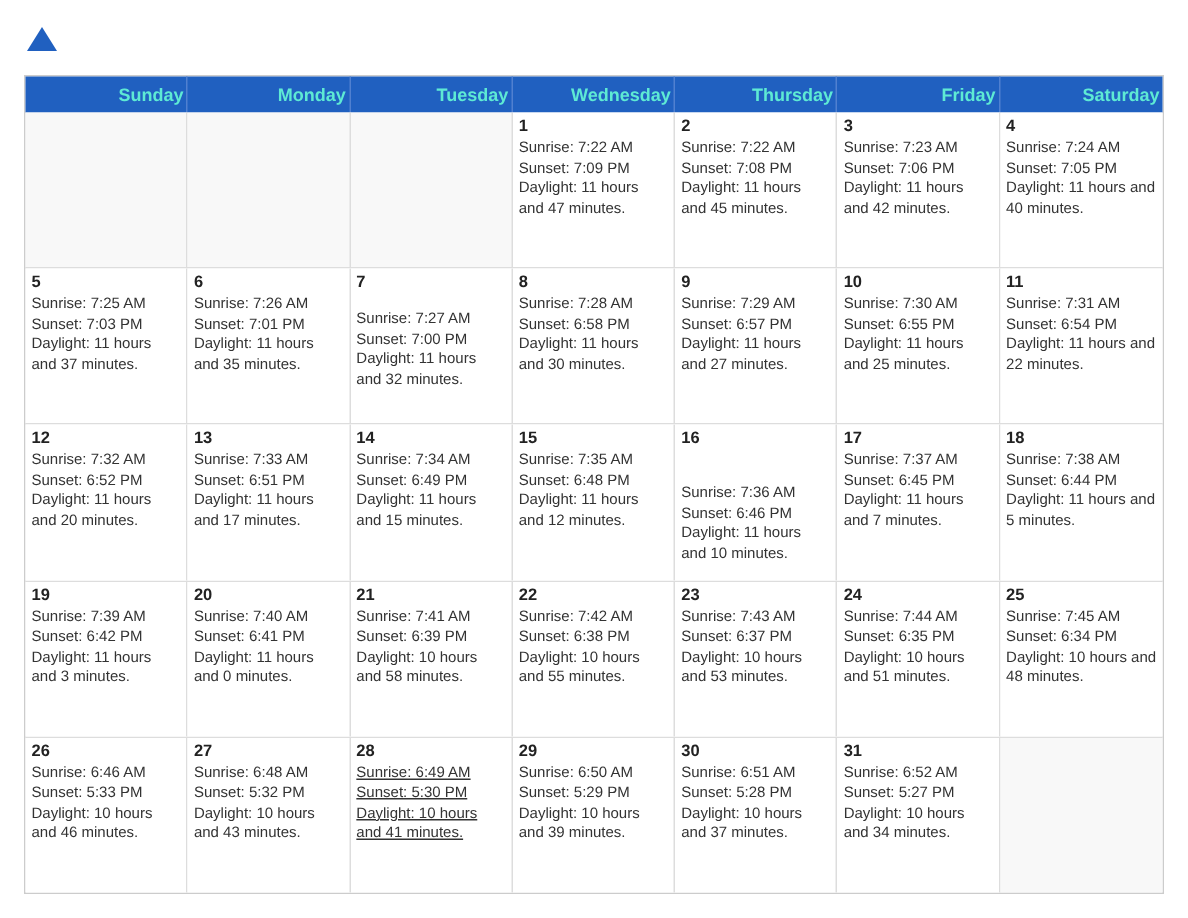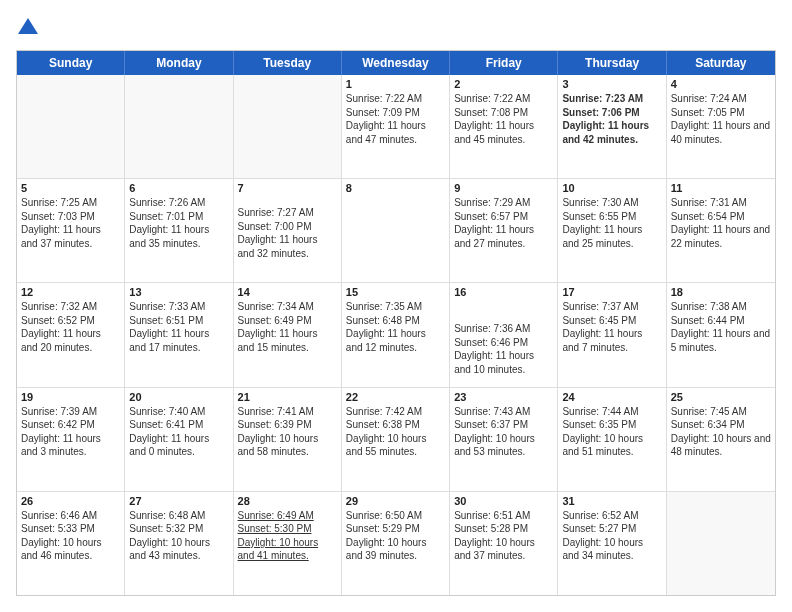--- a/index.html
+++ b/index.html
@@ -56,24 +56,24 @@
       display: flex;
       flex-direction: column;
       border: 1px solid #ccc;
     }
     .cal-header {
       display: grid;
       grid-template-columns: repeat(7, 1fr);
       background: #2060c0;
     }
     .cal-header-cell {
-      color: #ffffff;
+      color: #5eead4;
       font-size: 12px;
       font-weight: bold;
-      text-align: center;
+      text-align: right;
       padding: 5px 2px;
       border-right: 1px solid #5080d0;
     }
     .cal-header-cell:last-child { border-right: none; }
     .cal-body {
       flex: 1;
       display: flex;
       flex-direction: column;
     }
     .cal-row {
@@ -124,22 +124,22 @@
       <div class="location"></div>
     </div>
   </div>
 
   <div class="calendar">
     <div class="cal-header" id="cal-header">
         <div class="cal-header-cell">Sunday</div>
         <div class="cal-header-cell">Monday</div>
         <div class="cal-header-cell">Tuesday</div>
         <div class="cal-header-cell">Wednesday</div>
+        <div class="cal-header-cell">Thursday</div>
         <div class="cal-header-cell">Friday</div>
-        <div class="cal-header-cell">Thursday</div>
         <div class="cal-header-cell">Saturday</div>
       </div>
     <div class="cal-body" id="cal-body">
         <div class="cal-row">
           <div class="cal-cell empty"></div>
           <div class="cal-cell empty"></div>
           <div class="cal-cell empty"></div>
           <div class="cal-cell">
             <div class="day-num">1</div>
             <div class="cell-detail" style="white-space: pre-line;">Sunrise: 7:22 AM
@@ -147,21 +147,21 @@
 Daylight: 11 hours and 47 minutes.</div>
           </div>
           <div class="cal-cell">
             <div class="day-num">2</div>
             <div class="cell-detail" style="white-space: pre-line;">Sunrise: 7:22 AM
 Sunset: 7:08 PM
 Daylight: 11 hours and 45 minutes.</div>
           </div>
           <div class="cal-cell">
             <div class="day-num">3</div>
-            <div class="cell-detail" style="white-space: pre-line; font-weight: bold;">Sunrise: 7:23 AM
+            <div class="cell-detail" style="white-space: pre-line;">Sunrise: 7:23 AM
 Sunset: 7:06 PM
 Daylight: 11 hours and 42 minutes.</div>
           </div>
           <div class="cal-cell">
             <div class="day-num">4</div>
             <div class="cell-detail" style="white-space: pre-line;">Sunrise: 7:24 AM
 Sunset: 7:05 PM
 Daylight: 11 hours and 40 minutes.</div>
           </div>
         </div>
@@ -179,20 +179,23 @@
 Daylight: 11 hours and 35 minutes.</div>
           </div>
           <div class="cal-cell">
             <div class="day-num">7</div>
             <div class="cell-detail" style="white-space: pre-line; margin-top: 12px;">Sunrise: 7:27 AM
 Sunset: 7:00 PM
 Daylight: 11 hours and 32 minutes.</div>
           </div>
           <div class="cal-cell">
             <div class="day-num">8</div>
+            <div class="cell-detail" style="white-space: pre-line;">Sunrise: 7:28 AM
+Sunset: 6:58 PM
+Daylight: 11 hours and 30 minutes.</div>
           </div>
           <div class="cal-cell">
             <div class="day-num">9</div>
             <div class="cell-detail" style="white-space: pre-line;">Sunrise: 7:29 AM
 Sunset: 6:57 PM
 Daylight: 11 hours and 27 minutes.</div>
           </div>
           <div class="cal-cell">
             <div class="day-num">10</div>
             <div class="cell-detail" style="white-space: pre-line;">Sunrise: 7:30 AM

